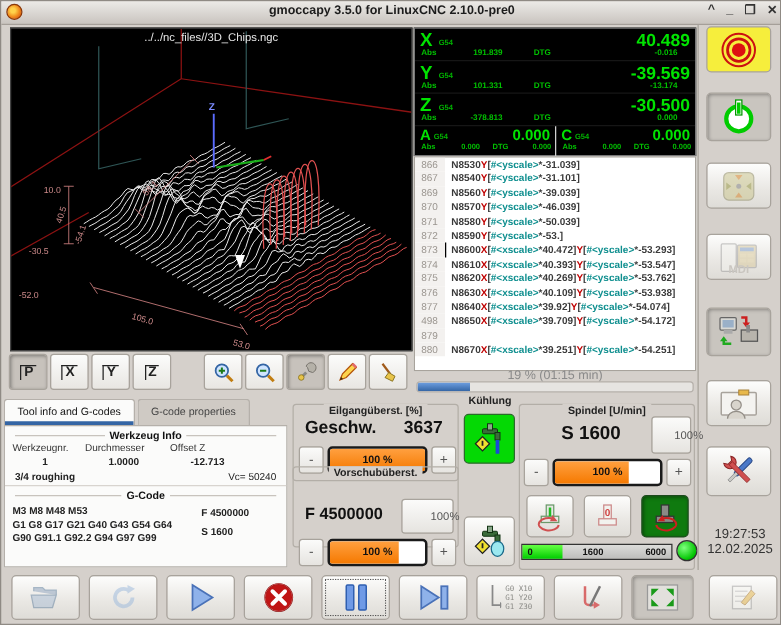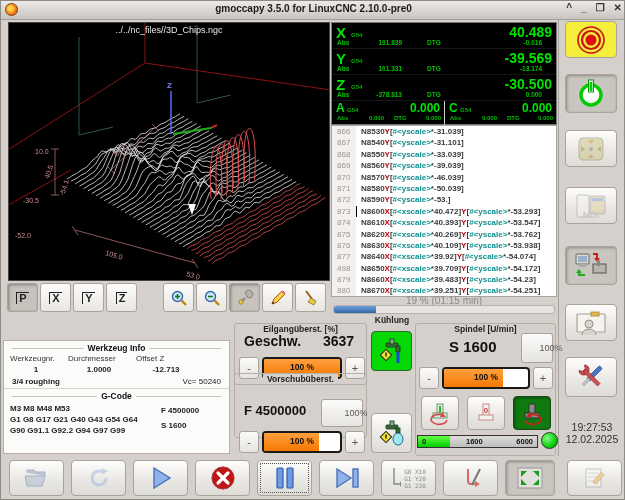--- a/index.html
+++ b/index.html
@@ -307,24 +307,20 @@
   <div id="gcode">
       <div class="gl">
         <span class="gln">866</span>
         <span class="glc">N8530<span class="ax">Y</span>[<span class="v">#&lt;yscale&gt;</span>*-31.039]</span>
       </div>
       <div class="gl">
         <span class="gln">867</span>
         <span class="glc">N8540<span class="ax">Y</span>[<span class="v">#&lt;yscale&gt;</span>*-31.101]</span>
       </div>
       <div class="gl">
-        <span class="gln">868</span>
-        <span class="glc">N8550<span class="ax">Y</span>[<span class="v">#&lt;yscale&gt;</span>*-33.039]</span>
-      </div>
-      <div class="gl">
         <span class="gln">869</span>
         <span class="glc">N8560<span class="ax">Y</span>[<span class="v">#&lt;yscale&gt;</span>*-39.039]</span>
       </div>
       <div class="gl">
         <span class="gln">870</span>
         <span class="glc">N8570<span class="ax">Y</span>[<span class="v">#&lt;yscale&gt;</span>*-46.039]</span>
       </div>
       <div class="gl">
         <span class="gln">871</span>
         <span class="glc">N8580<span class="ax">Y</span>[<span class="v">#&lt;yscale&gt;</span>*-50.039]</span>
@@ -352,35 +348,38 @@
       <div class="gl">
         <span class="gln">877</span>
         <span class="glc">N8640<span class="ax">X</span>[<span class="v">#&lt;xscale&gt;</span>*39.92]<span class="ax">Y</span>[<span class="v">#&lt;yscale&gt;</span>*-54.074]</span>
       </div>
       <div class="gl">
         <span class="gln">498</span>
         <span class="glc">N8650<span class="ax">X</span>[<span class="v">#&lt;xscale&gt;</span>*39.709]<span class="ax">Y</span>[<span class="v">#&lt;yscale&gt;</span>*-54.172]</span>
       </div>
       <div class="gl">
         <span class="gln">879</span>
-        <span class="glc">N8660<span class="ax">X</span>[<span class="v">#&lt;xscale&gt;</span>*39.483]<span class="ax">Y</span>[<span class="v">#&lt;yscale&gt;</span>*-54.23]</span>
       </div>
       <div class="gl">
         <span class="gln">880</span>
         <span class="glc">N8670<span class="ax">X</span>[<span class="v">#&lt;xscale&gt;</span>*39.251]<span class="ax">Y</span>[<span class="v">#&lt;yscale&gt;</span>*-54.251]</span>
       </div>
     </div>
   <div id="progress-wrap">
     <div id="progress-text">19 % (01:15 min)</div>
     <div id="progress-bar">
         <div id="progress-fill" style="width: 19%;"></div>
       </div>
   </div>
 
   <div id="notebook">
+    <div id="nb-tabs">
+      <div class="nbtab active">Tool info and G-codes</div>
+      <div class="nbtab">G-code properties</div>
+    </div>
     <div id="nb-body">
       <div class="sect-title">Werkzeug Info</div>
       <div id="tool-grid">
         <span class="hd">Werkzeugnr.</span>
         <span class="hd">Durchmesser</span>
         <span class="hd">Offset Z</span>
         <span class="vl">1</span>
         <span class="vl">1.0000</span>
         <span class="vl">-12.713</span>
       </div>

